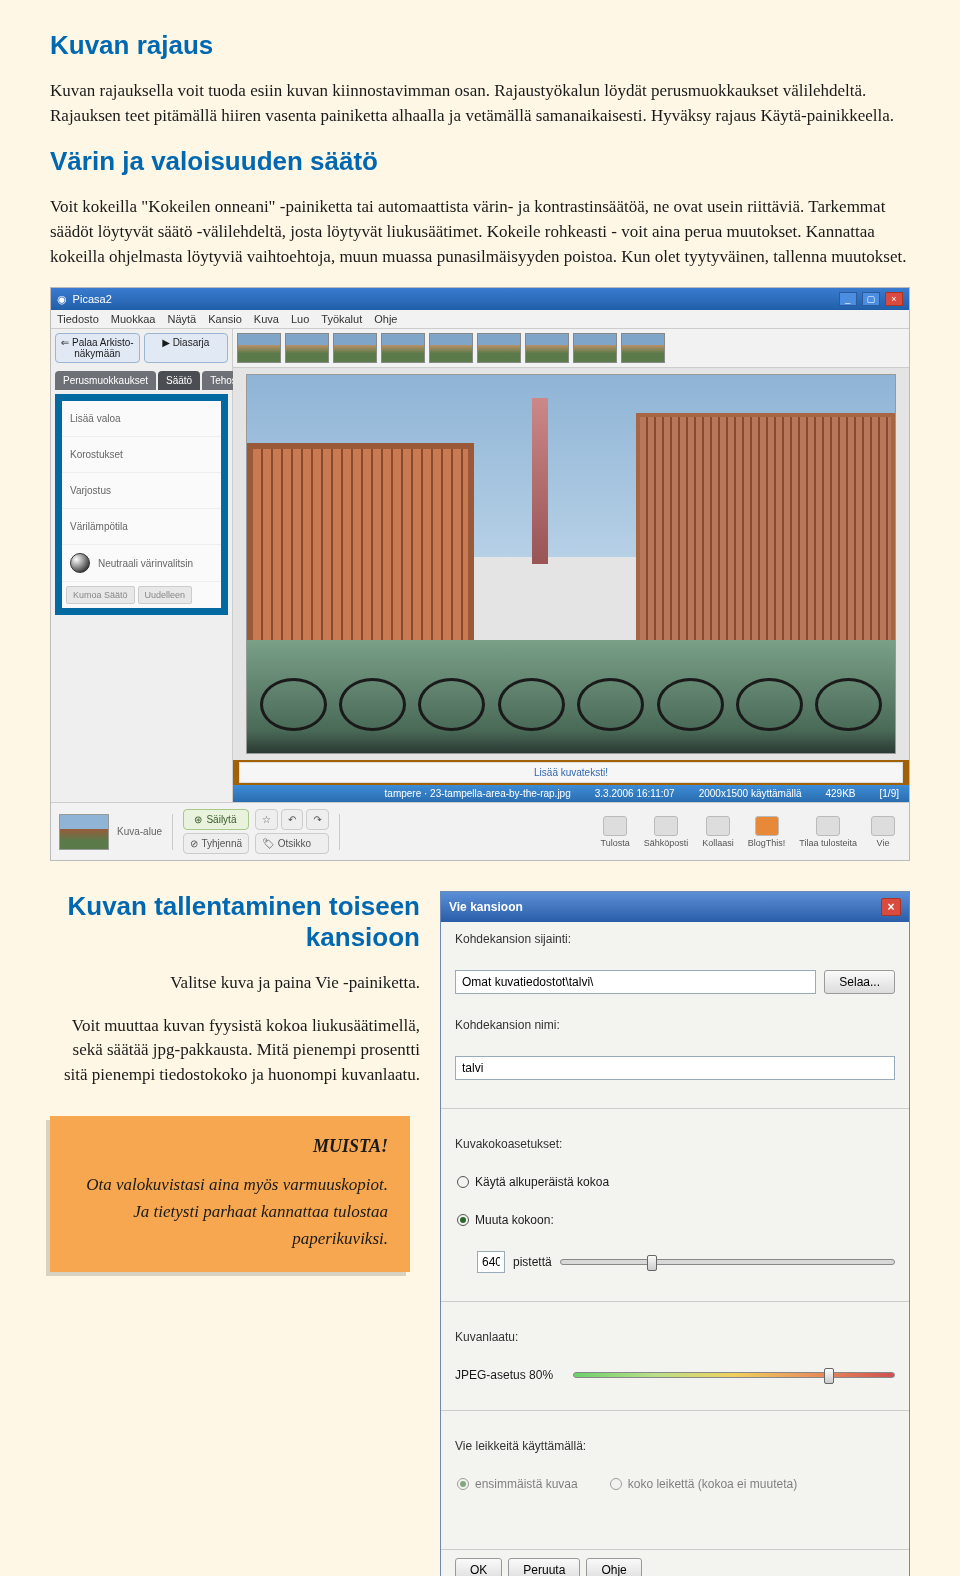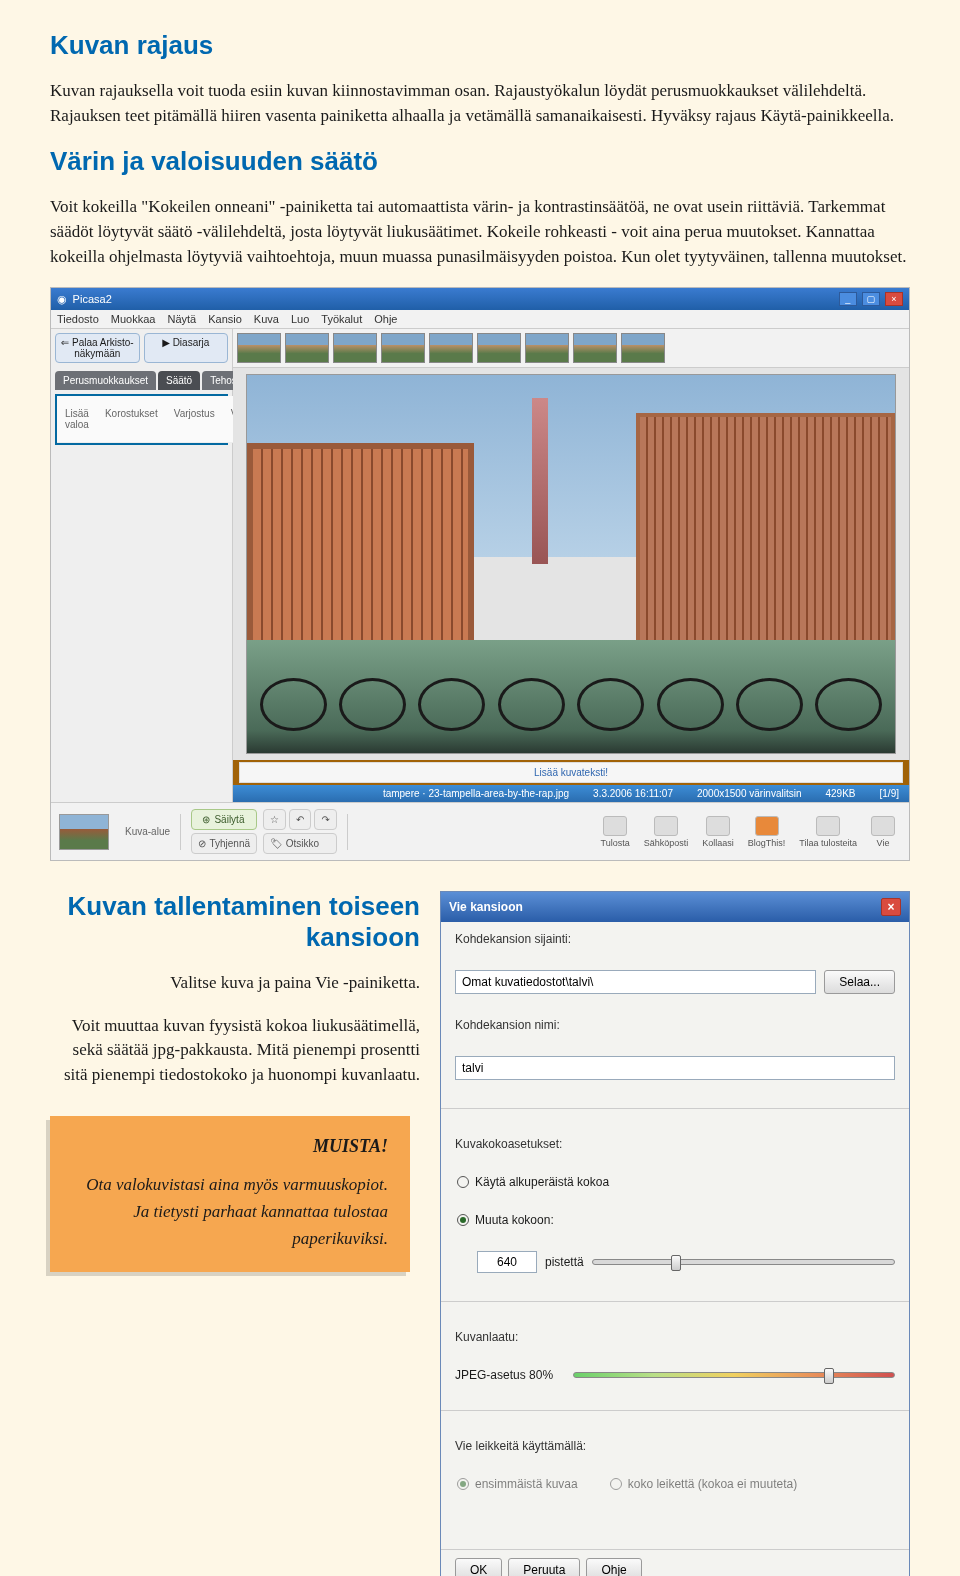--- a/index.html
+++ b/index.html
@@ -76,22 +76,22 @@
     padding: 3px 2px; text-align: center; border-radius: 4px;
     font-size: 10px;
   }
   .tabs-row { display: flex; gap: 2px; margin-top: 4px; }
   .tab {
     background: #6d7076; color: #fff; padding: 4px 8px;
     border-radius: 4px 4px 0 0; font-size: 10px;
   }
   .tab.active { background: #4a4d52; }
   .tool-list {
-    background: #fca5a5; border: 2px solid #0369a1;
-    display: flex; flex-direction: row;
+    background: #fca5a5; border: 7px solid #0369a1;
+    display: flex; flex-direction: column;
   }
   .tool-item {
     padding: 12px 8px; border-bottom: 1px solid #eee;
     background: #fafafa; color: #666; font-size: 10px;
   }
   .nat-balance {
     padding: 8px; display: flex; align-items: center; background: #fafafa; border-bottom: 1px solid #eee;
   }
   .knob-circle {
     width: 20px; height: 20px; border-radius: 50%;
@@ -168,21 +168,21 @@
   }
   .info-bar {
     background: linear-gradient(#3d8dd6, #2a6db0);
     color: #fff; padding: 3px 10px; font-size: 10px;
     display: flex; justify-content: flex-end; gap: 24px;
   }
   .bottom-toolbar {
     background: #f2f2f2; border-top: 1px solid #ccc;
     padding: 6px 8px; display: flex; align-items: center; gap: 6px;
   }
-  .bt-left { display: flex; align-items: center; gap: 16px; }
+  .bt-left { display: flex; align-items: center; gap: 8px; }
   .bt-thumb { width: 50px; height: 36px;
     background: linear-gradient(#8fb4d6 40%, #9a5a3a 40%, #5a7a4a 75%);
     border: 1px solid #999; }
   .green-btn {
     background: #e8f2dc; border: 1px solid #a8c888;
     border-radius: 4px; padding: 4px 10px; display: flex; align-items: center; gap: 4px;
     font-size: 10px; color: #3a5a2a;
   }
   .gray-btn {
     background: #eee; border: 1px solid #ccc; border-radius: 4px;
@@ -238,21 +238,21 @@
   .slider-track {
     height: 6px; background: linear-gradient(90deg, #6bd06b, #b9df88, #f0d060, #e8905a, #d05050);
     border: 1px solid #888; border-radius: 3px; position: relative;
   }
   .slider-thumb {
     position: absolute; top: -5px; width: 10px; height: 16px;
     background: linear-gradient(#fafafa, #ccc);
     border: 1px solid #666; border-radius: 2px;
   }
   .small-input {
-    width: 60px; background: #fff; border: 1px solid #9ab;
+    width: 28px; background: #fff; border: 1px solid #9ab;
     padding: 3px 4px; font-size: 12px; text-align: center;
   }
   .dlg-sep { height: 1px; background: #ccc; margin: 4px -14px; }
   .dlg-footer { display: flex; justify-content: flex-start; gap: 6px; padding: 8px 14px; border-top: 1px solid #ccc; margin-top: 48px; }
 
   
   .callout {
     margin-top: 28px;
     background: #f6a750;
     padding: 20px 22px;
@@ -358,21 +358,21 @@
               <div class="circ"></div>
             <div class="circ"></div>
               <div class="circ"></div>
           </div>
         </div>
       </div>
       <div class="caption-link">Lisää kuvateksti!</div>
       <div class="info-bar">
         <span>tampere · 23-tampella-area-by-the-rap.jpg</span>
         <span>3.3.2006 16:11:07</span>
-        <span>2000x1500 värinvalitsin</span>
+        <span>2000x1500 käyttämällä</span>
         <span>429KB</span>
         <span>[1/9]</span>
       </div>
     </div>
   </div>
   <div class="bottom-toolbar">
     <div class="bt-left">
       <div class="bt-thumb"></div>
       <span style="font-size:10px;color:#666;">Kuva-alue</span>
     </div>

